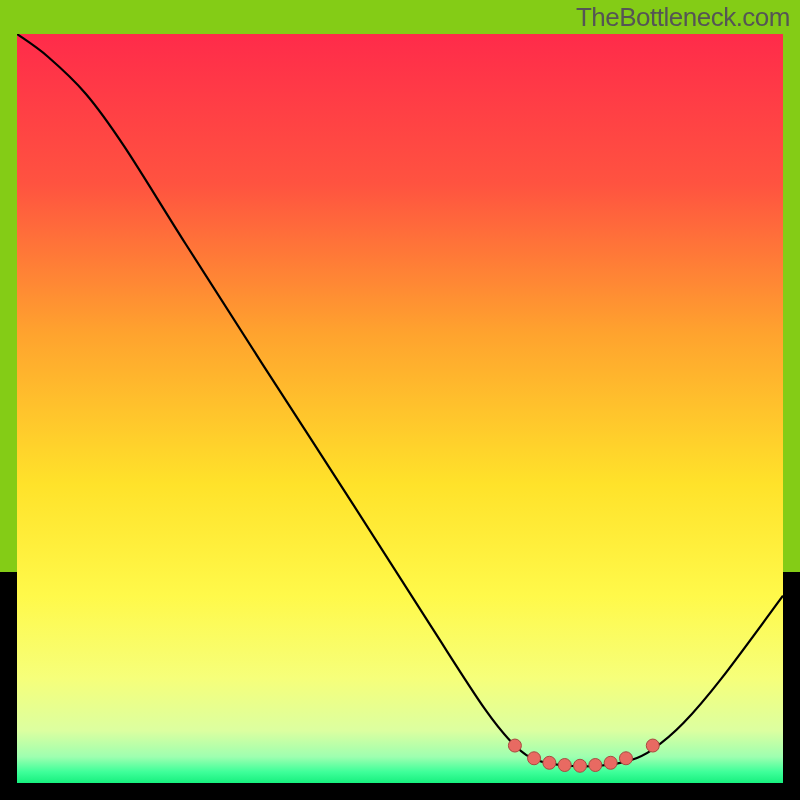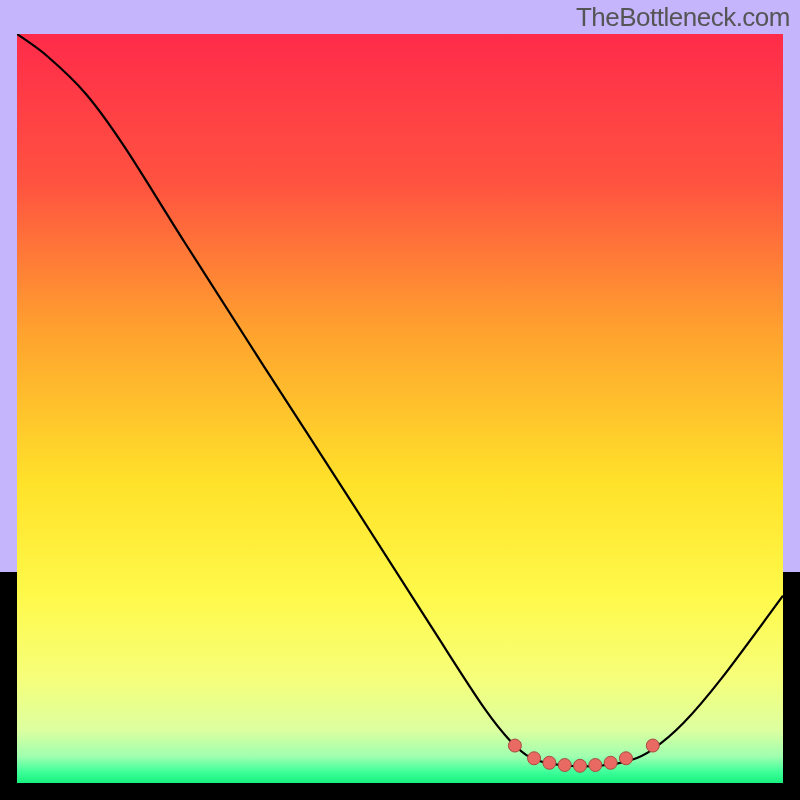--- a/index.html
+++ b/index.html
@@ -6,21 +6,21 @@
     margin: 0;
     padding: 0;
     width: 800px;
     height: 800px;
     background: #000;
     overflow: hidden;
   }
   .outer {
     width: 800px;
     height: 572px;
-    background: #c4b5fd;
+    background: #84cc16;
     position: relative;
   }
   .watermark {
     position: absolute;
     top: 2px;
     right: 10px;
     color: #555;
     font-family: Arial, Helvetica, sans-serif;
     font-size: 26px;
     font-weight: 500;

